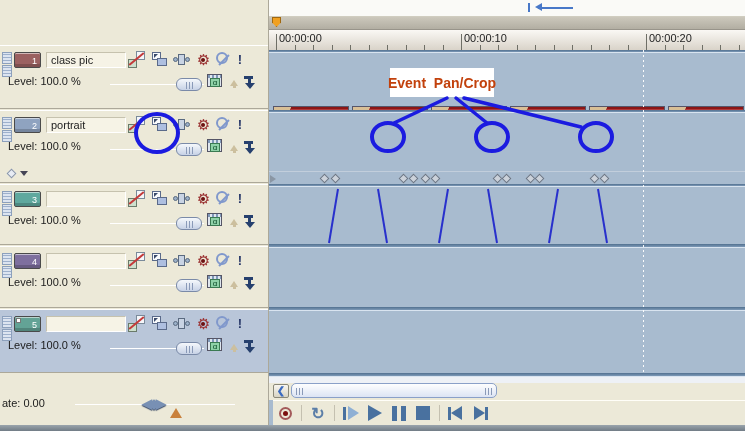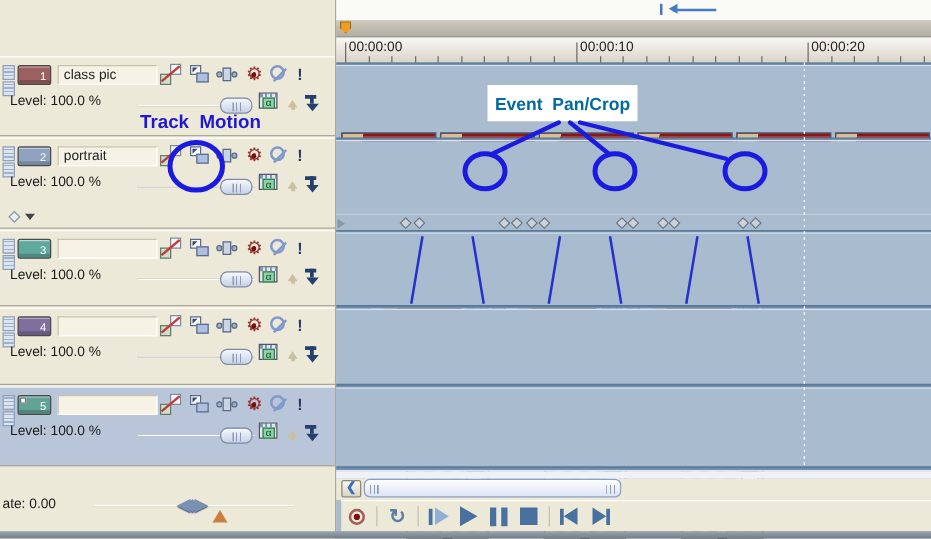--- a/index.html
+++ b/index.html
@@ -161,23 +161,23 @@
   .cyfx i{position:absolute;width:5px;height:5px;background:#38d4e4;transform:rotate(45deg);}
   .cyfx .a{left:1px;top:2px;} .cyfx .b{left:8px;top:1px;box-shadow:2px 4px 0 -1px #38d4e4;}
   .pluss{left:23px;bottom:5px;width:17px;height:17px;}
   .pluss .h{left:0;top:6px;width:17px;height:5px;background:#98a2b4;box-shadow:0 0 0 1px #e8ecf0;}
   .pluss .v{left:6px;top:0;width:5px;height:17px;background:#98a2b4;box-shadow:0 0 0 1px #e8ecf0;}
   .vdn{left:50%;bottom:-1px;margin-left:-4px;border:4px solid transparent;border-bottom:5px solid #15151f;}
   .kfd{top:3px;width:7px;height:7px;background:#ccd2da;border:1px solid #6a7686;transform:rotate(45deg);}
   .kfl{left:1px;top:3px;border:4px solid transparent;border-left:6px solid #8a96a4;}
 
   
-  .callout-box{left:390px;top:68px;width:120px;height:29px;background:#fff;z-index:40;
+  .callout-box{left:390px;top:68px;width:104px;height:29px;background:#fff;z-index:40;
      display:flex;align-items:center;justify-content:center;font-size:14px;font-weight:bold;
-     color:#0369a1;white-space:pre;}
+     color:#c2410c;white-space:pre;}
   .tm-callout{left:112px;top:89px;font-size:15px;font-weight:bold;color:#2018d0;z-index:40;white-space:pre;}
   #overlay{left:0;top:0;z-index:50;pointer-events:none;}
 </style>
 </head>
 <body>
 
 <div class="app">
 
   <div class="left-panel">
     <div id="headers">
@@ -658,21 +658,20 @@
         <span class="tb go-to-end">
           <i class="tri-r"></i>
           <i class="bar"></i>
         </span>
       </div>
   </div>
 
   <div class="bottombar"></div>
 
   <div class="callout-box">Event  Pan/Crop</div>
-  <div class="tm-callout">Track  Motion</div>
   <svg id="overlay" width="745" height="431">
       <line x1="329" y1="243" x2="338" y2="189" stroke="#2830cc" stroke-width="2"></line>
       <line x1="387" y1="243" x2="378" y2="189" stroke="#2830cc" stroke-width="2"></line>
       <line x1="439" y1="243" x2="448" y2="189" stroke="#2830cc" stroke-width="2"></line>
       <line x1="497" y1="243" x2="488" y2="189" stroke="#2830cc" stroke-width="2"></line>
       <line x1="549" y1="243" x2="558" y2="189" stroke="#2830cc" stroke-width="2"></line>
       <line x1="607" y1="243" x2="598" y2="189" stroke="#2830cc" stroke-width="2"></line>
       <line x1="447" y1="98" x2="394" y2="123" stroke="#1b1be0" stroke-width="3.5" stroke-linecap="round"></line>
       <line x1="456" y1="98" x2="487" y2="123" stroke="#1b1be0" stroke-width="3.5" stroke-linecap="round"></line>
       <line x1="464" y1="98" x2="581" y2="127" stroke="#1b1be0" stroke-width="3.5" stroke-linecap="round"></line>

